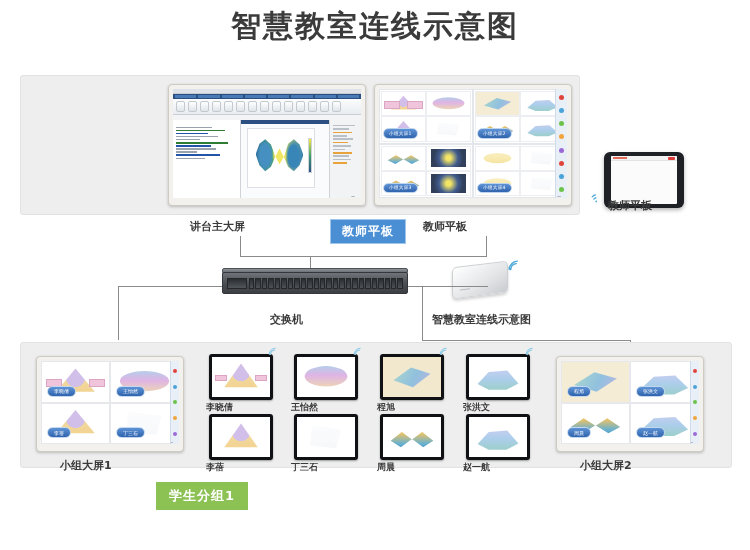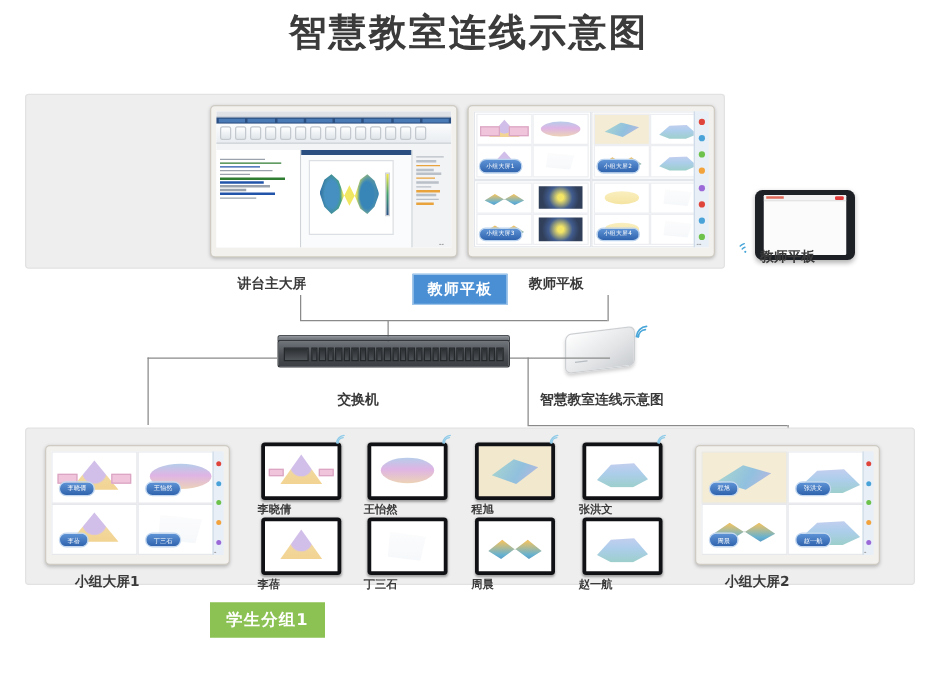--- a/index.html
+++ b/index.html
@@ -576,15 +576,15 @@
         <span style="background:#4aa3d8;width:4px;height:4px"></span>
         <span style="background:#6cc24a;width:4px;height:4px"></span>
         <span style="background:#f2a33c;width:4px;height:4px"></span>
         <span style="background:#9b6ad8;width:4px;height:4px"></span>
       </div>
       <div class="chin">▬</div>
     </div>
   </div>
   <div class="lbl" style="left:580px; top:458px; width:100px;">小组大屏2</div>
 
-  <div class="sectbadge" id="badge-group1" style="left:168px; top:482px;">学生分组1</div>
+  <div class="sectbadge" id="badge-group1" style="left:156px; top:482px;">学生分组1</div>
 
 </div>
 
 </body></html>

